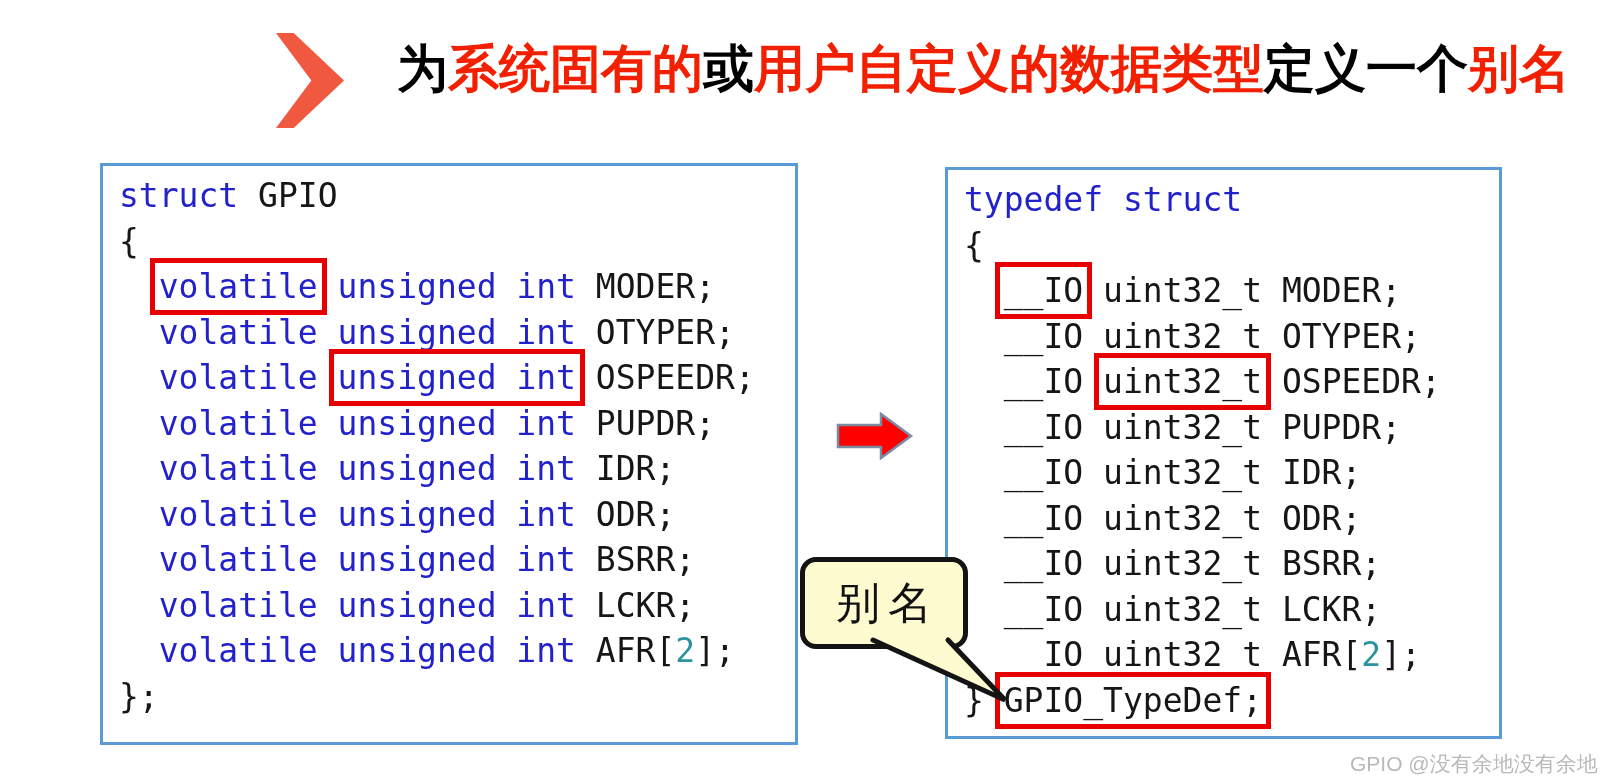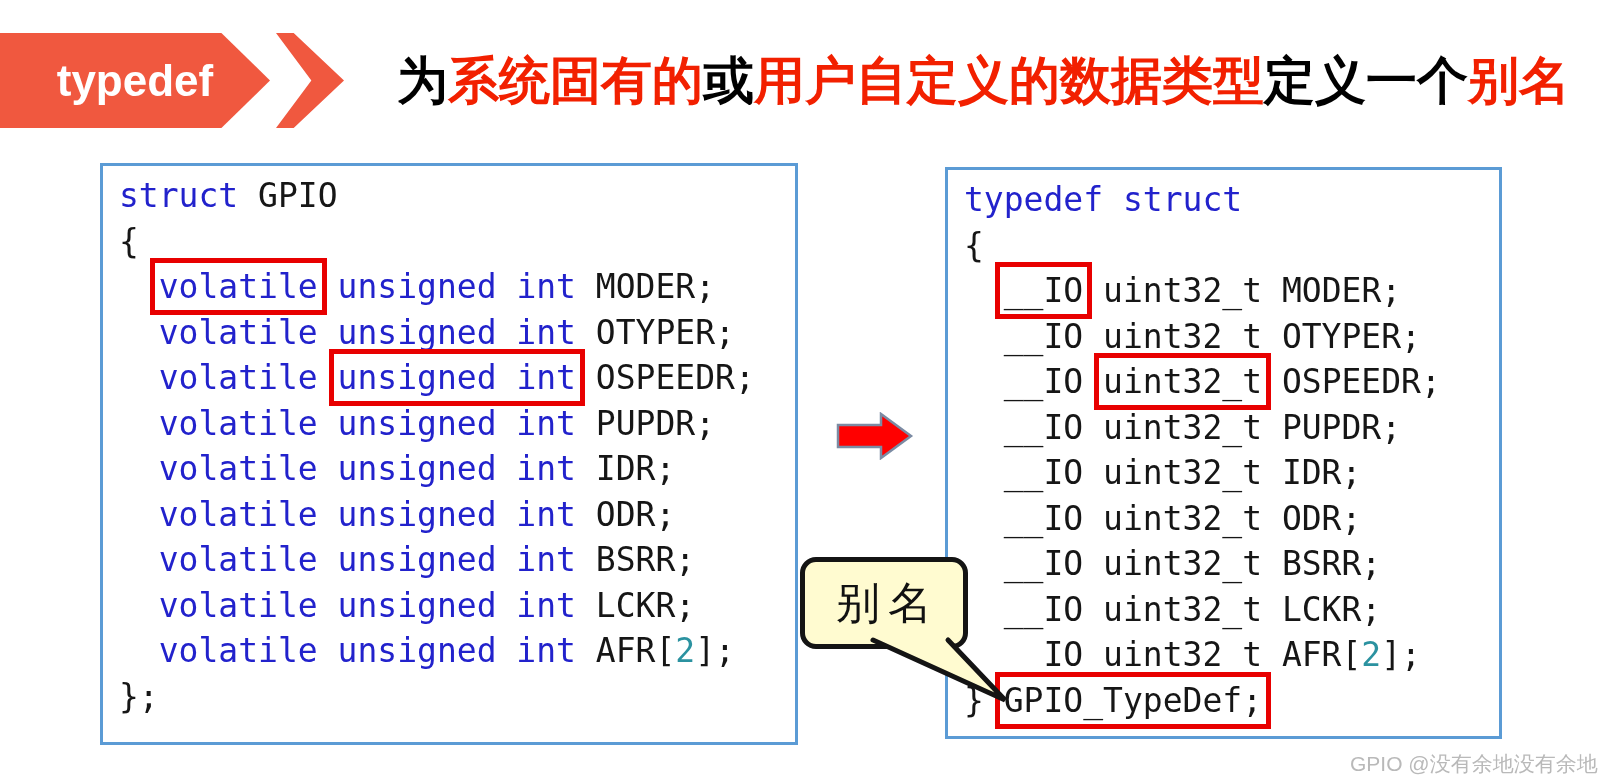--- a/index.html
+++ b/index.html
@@ -20,22 +20,22 @@
     color:#ffffff;font-size:44px;font-weight:bold;letter-spacing:0;
   }
   .banner-chevron{
     position:absolute;left:276px;top:33px;width:68px;height:95px;
     background:var(--banner,#f0583f);
     clip-path:polygon(0 0,26% 0,100% 50%,26% 100%,0 100%,52% 50%);
     filter:drop-shadow(3px 3px 2px rgba(0,0,0,.30));
   }
   
   .slide-title{
-    position:absolute;left:397px;top:52px;white-space:nowrap;
-    font-size:51px;font-weight:bold;line-height:1.15;letter-spacing:0;
+    position:absolute;left:397px;top:44px;white-space:nowrap;
+    font-size:51px;font-weight:bold;line-height:1.15;letter-spacing:0;font-family:Liberation Mono, monospace;
   }
   
   .code-panel{
     position:absolute;background:#ffffff;border:3px solid var(--panel-border,#5b9bd5);
     box-sizing:border-box;
     font-family:"DejaVu Sans Mono","Liberation Mono",monospace;
     font-size:33px;line-height:45.5px;white-space:pre;
     padding:7px 0 0 16px;z-index:1;
   }
   .panel-left{left:100px;top:163px;width:698px;height:582px;}
@@ -61,23 +61,20 @@
   .watermark{
     position:absolute;left:1350px;top:750px;font-size:21px;color:#b9b9b9;
     white-space:nowrap;z-index:3;
   }
 </style>
 </head>
 <body>
 
 <div id="stage" style="--banner: #f0583f; --kw: #2222cc; --plain: #161616; --num: #2b92a0; --panel-border: #5b9bd5; --highlight: #e80000; --callout-bg: #fffbd0;">
 
-  <div class="banner-body">
-    <span>typedef</span>
-  </div>
   <div class="banner-chevron"></div>
 
   <div class="slide-title"><span style="color: rgb(0, 0, 0);">为</span><span style="color: rgb(242, 32, 0);">系统固有的</span><span style="color: rgb(0, 0, 0);">或</span><span style="color: rgb(242, 32, 0);">用户自定义的数据类型</span><span style="color: rgb(0, 0, 0);">定义一个</span><span style="color: rgb(242, 32, 0);">别名</span></div>
 
   <div class="code-panel panel-left" id="left-code"><div class="code-line"><span class="tok-kw">struct</span><span class="tok-pl"> GPIO</span></div><div class="code-line"><span class="tok-pl">{</span></div><div class="code-line"><span class="tok-pl">  </span><span class="tok-kw redbox">volatile</span><span class="tok-pl"> </span><span class="tok-kw">unsigned int</span><span class="tok-pl"> MODER;</span></div><div class="code-line"><span class="tok-pl">  </span><span class="tok-kw">volatile unsigned int</span><span class="tok-pl"> OTYPER;</span></div><div class="code-line"><span class="tok-pl">  </span><span class="tok-kw">volatile</span><span class="tok-pl"> </span><span class="tok-kw redbox">unsigned int</span><span class="tok-pl"> OSPEEDR;</span></div><div class="code-line"><span class="tok-pl">  </span><span class="tok-kw">volatile unsigned int</span><span class="tok-pl"> PUPDR;</span></div><div class="code-line"><span class="tok-pl">  </span><span class="tok-kw">volatile unsigned int</span><span class="tok-pl"> IDR;</span></div><div class="code-line"><span class="tok-pl">  </span><span class="tok-kw">volatile unsigned int</span><span class="tok-pl"> ODR;</span></div><div class="code-line"><span class="tok-pl">  </span><span class="tok-kw">volatile unsigned int</span><span class="tok-pl"> BSRR;</span></div><div class="code-line"><span class="tok-pl">  </span><span class="tok-kw">volatile unsigned int</span><span class="tok-pl"> LCKR;</span></div><div class="code-line"><span class="tok-pl">  </span><span class="tok-kw">volatile unsigned int</span><span class="tok-pl"> AFR[</span><span class="tok-num">2</span><span class="tok-pl">];</span></div><div class="code-line"><span class="tok-pl">};</span></div></div>
 
   <div class="code-panel panel-right" id="right-code"><div class="code-line"><span class="tok-kw">typedef struct</span></div><div class="code-line"><span class="tok-pl">{</span></div><div class="code-line"><span class="tok-pl">  </span><span class="tok-pl redbox">__IO</span><span class="tok-pl"> uint32_t MODER;</span></div><div class="code-line"><span class="tok-pl">  __IO uint32_t OTYPER;</span></div><div class="code-line"><span class="tok-pl">  __IO </span><span class="tok-pl redbox">uint32_t</span><span class="tok-pl"> OSPEEDR;</span></div><div class="code-line"><span class="tok-pl">  __IO uint32_t PUPDR;</span></div><div class="code-line"><span class="tok-pl">  __IO uint32_t IDR;</span></div><div class="code-line"><span class="tok-pl">  __IO uint32_t ODR;</span></div><div class="code-line"><span class="tok-pl">  __IO uint32_t BSRR;</span></div><div class="code-line"><span class="tok-pl">  __IO uint32_t LCKR;</span></div><div class="code-line"><span class="tok-pl">  __IO uint32_t AFR[</span><span class="tok-num">2</span><span class="tok-pl">];</span></div><div class="code-line"><span class="tok-pl">} </span><span class="tok-pl redbox">GPIO_TypeDef;</span></div></div>
 
   <svg class="transform-arrow" viewBox="0 0 78 48">
     <polygon points="2,13 45,13 45,2 75,24 45,46 45,35 2,35" fill="#ff0000" stroke="#7b8ba3" stroke-width="2.5" stroke-linejoin="miter"></polygon>

